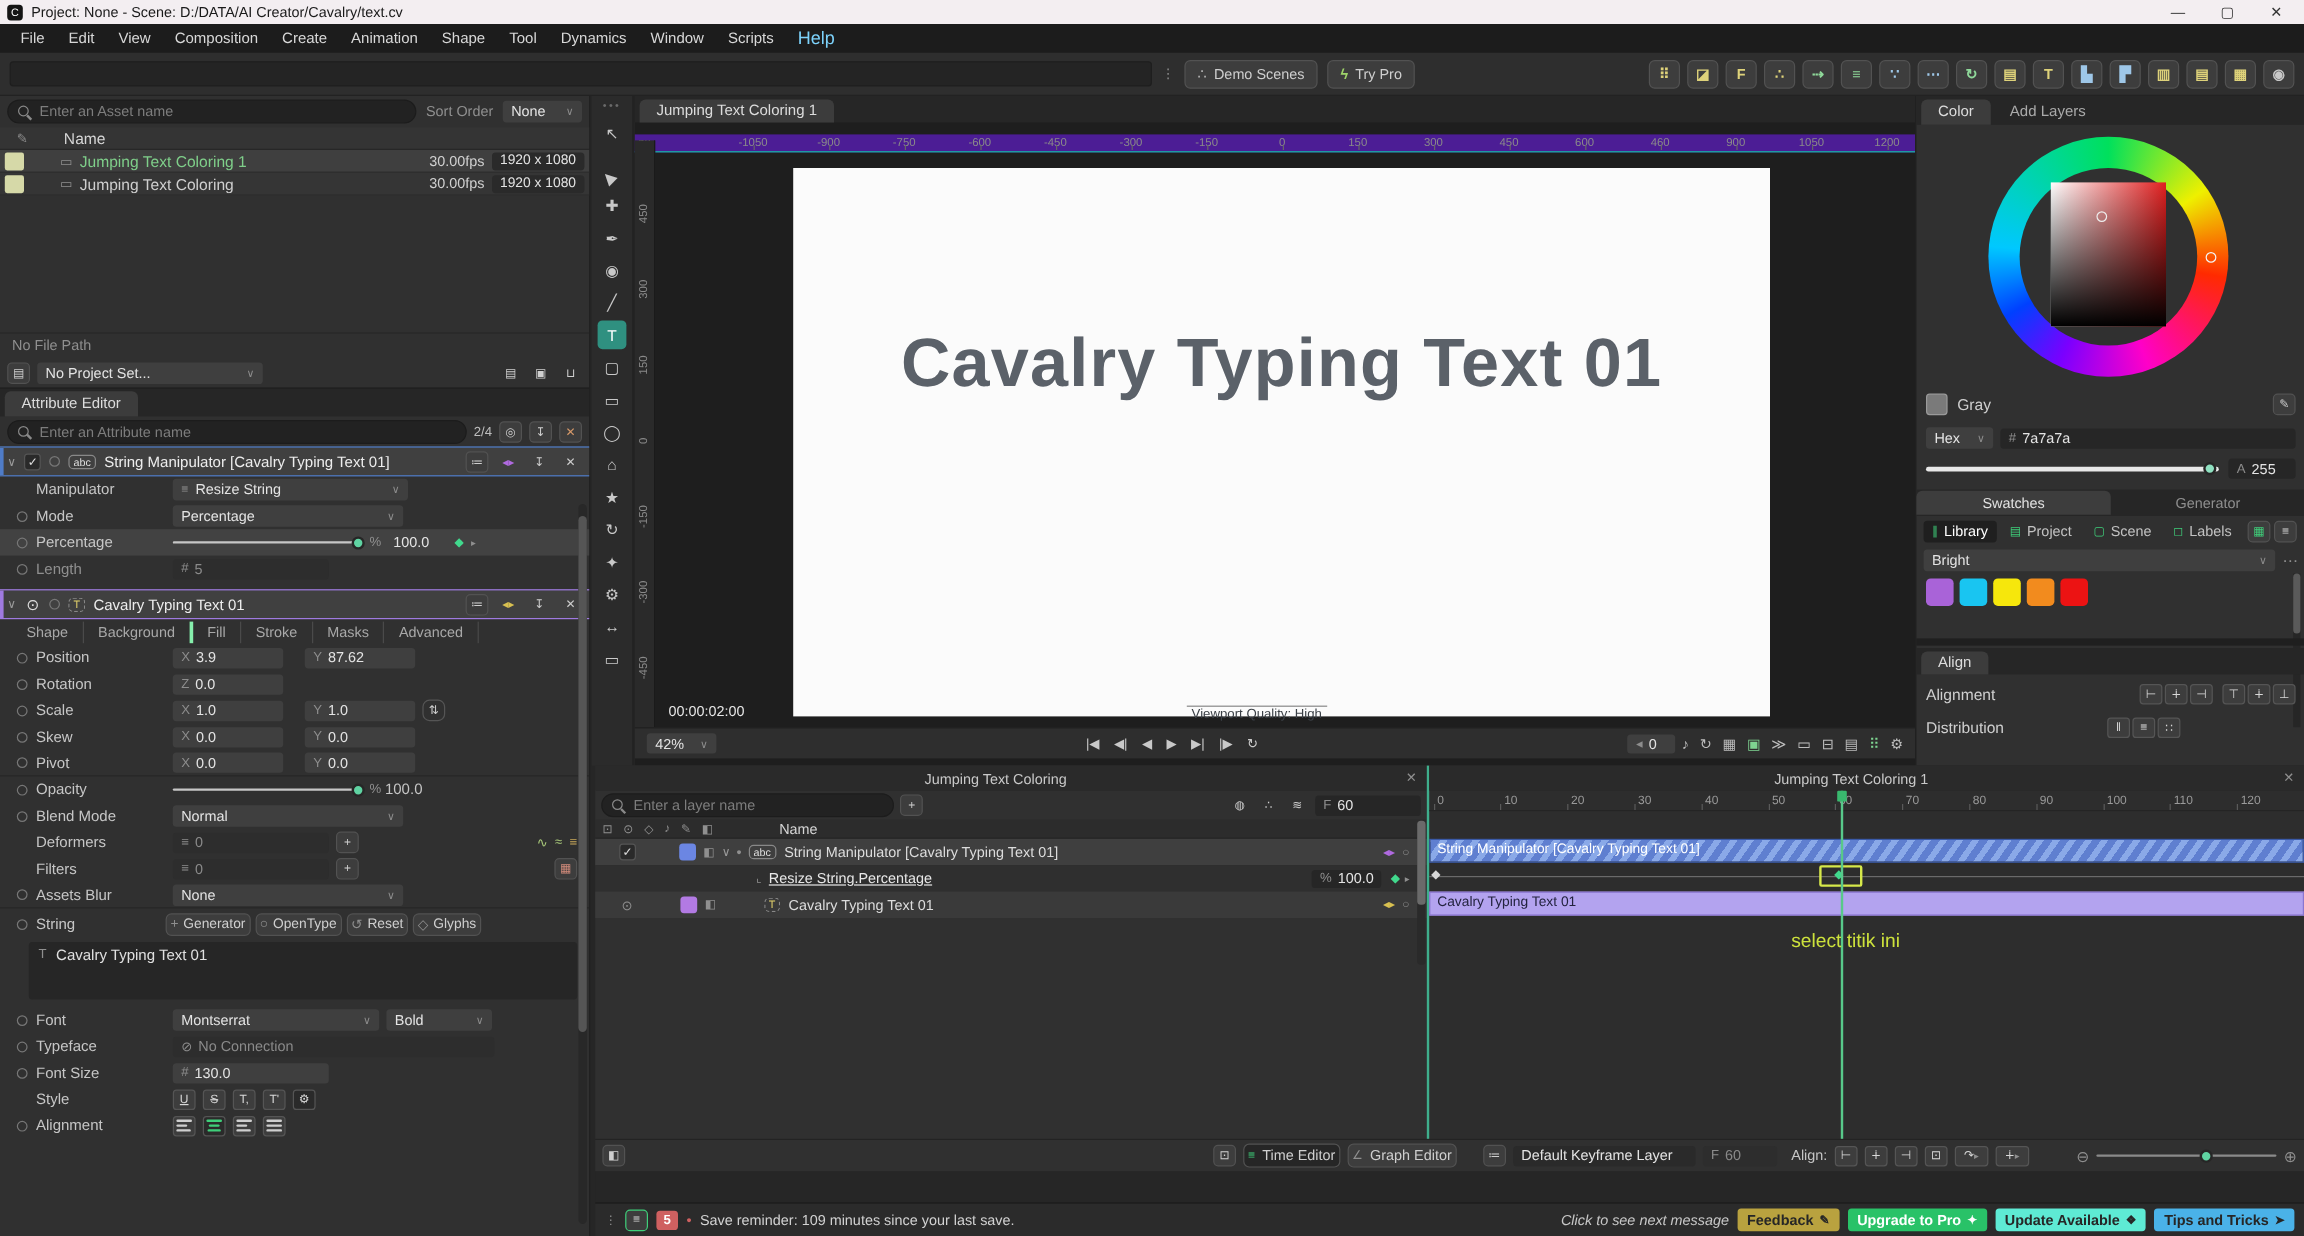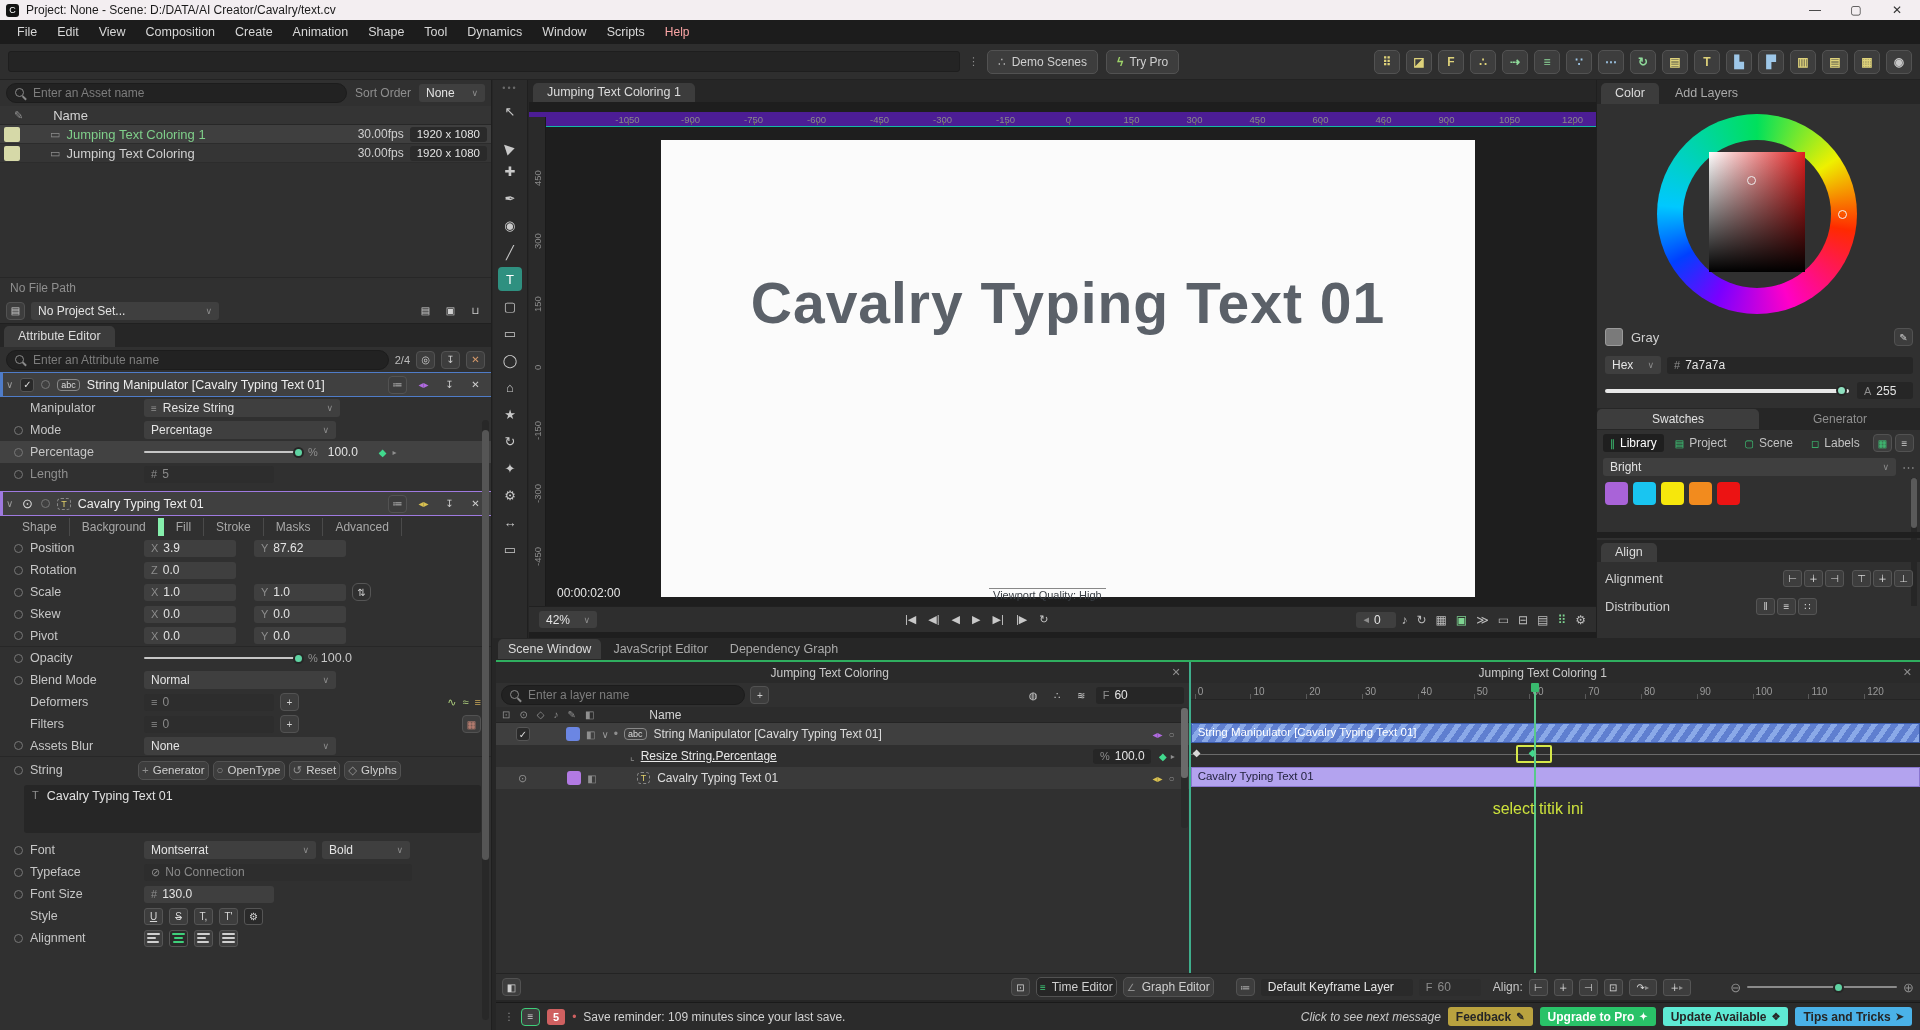--- a/index.html
+++ b/index.html
@@ -80,21 +80,21 @@
     <span class="flex" style="padding:0 9px;height:24px;color:#d8d8d8;font-size:12.5px">Edit</span>
     <span class="flex" style="padding:0 9px;height:24px;color:#d8d8d8;font-size:12.5px">View</span>
     <span class="flex" style="padding:0 9px;height:24px;color:#d8d8d8;font-size:12.5px">Composition</span>
     <span class="flex" style="padding:0 9px;height:24px;color:#d8d8d8;font-size:12.5px">Create</span>
     <span class="flex" style="padding:0 9px;height:24px;color:#d8d8d8;font-size:12.5px">Animation</span>
     <span class="flex" style="padding:0 9px;height:24px;color:#d8d8d8;font-size:12.5px">Shape</span>
     <span class="flex" style="padding:0 9px;height:24px;color:#d8d8d8;font-size:12.5px">Tool</span>
     <span class="flex" style="padding:0 9px;height:24px;color:#d8d8d8;font-size:12.5px">Dynamics</span>
     <span class="flex" style="padding:0 9px;height:24px;color:#d8d8d8;font-size:12.5px">Window</span>
     <span class="flex" style="padding:0 9px;height:24px;color:#d8d8d8;font-size:12.5px">Scripts</span>
-    <span class="flex" style="padding:0 9px;height:24px;color:#fca5a5;font-size:12px">Help</span>
+    <span class="flex" style="padding:0 9px;height:24px;color:#7dd3fc;font-size:15px">Help</span>
   </div>
 
 <div class="abs flex" style="left:0;top:44px;width:1920px;height:36px;background:#2e2e2e;border-bottom:1px solid #222;padding:0 8px;gap:8px">
   <input style="width: 952px; height: 21px; background: rgb(36, 36, 36); border: 1px solid rgb(30, 30, 30); border-radius: 3px; outline: none; color: rgb(204, 204, 204); padding: 0px 6px;">
   <span class="dim" style="font-size:11px">⋮</span>
   <span class="ibtn" style="height:24px;gap:6px;padding:0 10px">
     <span style="color:#bdbdbd">∴</span>
     <span>Demo Scenes</span>
   </span>
   <span class="ibtn" style="height:24px;gap:6px;padding:0 10px">
@@ -295,21 +295,21 @@
     <span class="bdg" style="color:#e0cf6a;border-style:dashed">T</span>
     <span class="ell" style="flex:1">Cavalry Typing Text 01</span>
     <span class="ibtn sm">≔</span>
     <span class="ibtn sm flat" style="color:#d8c050">◂▸</span>
     <span class="ibtn sm flat">↧</span>
     <span class="ibtn sm flat">✕</span>
   </div>
   <div class="flex" style="height:21px;padding:0 10px;gap:0;font-size:12px;color:#a8a8a8">
 
   <span style="padding:2px 12px;border-right:1px solid #4a4a4a">Shape</span>
-      <span style="padding:2px 12px;border-right:6px solid #86efac">Background</span>
+      <span style="padding:2px 12px;border-right:3px solid #86efac">Background</span>
       <span style="padding:2px 12px;border-right:1px solid #4a4a4a">Fill</span>
       <span style="padding:2px 12px;border-right:1px solid #4a4a4a">Stroke</span>
       <span style="padding:2px 12px;border-right:1px solid #4a4a4a">Masks</span>
       <span style="padding:2px 12px;border-right:1px solid #4a4a4a">Advanced</span>
     </div>
 
   <div class="arow">
     <span class="lbl">
         <span class="dotc"></span>
         <span>Position</span>
@@ -777,25 +777,20 @@
     <span class="flex" style="gap:2px;margin-right:96px">
       <span class="alico">ǁ</span>
       <span class="alico">≡</span>
       <span class="alico">∷</span>
     </span>
   </div>
 </div>
 
 <div class="abs" style="left:496px;top:638px;width:1424px;height:364px;background:#262626">
 
-  <div class="flex" style="height:24px;border-bottom:2px solid #2fae5f;padding-left:2px;gap:2px">
-    <span class="tab" style="padding:3px 10px">Scene Window</span>
-    <span class="tab off" style="padding:3px 10px">JavaScript Editor</span>
-    <span class="tab off" style="padding:3px 10px">Dependency Graph</span>
-  </div>
 
   <div class="flex" style="height:311px;align-items:stretch">
 
     <div style="width:705px;background:#303030;position:relative">
       <div class="flex" style="height:21px;background:#2a2a2a">
         <span class="grow" style="text-align:center;font-size:12px;color:#c9c9c9">Jumping Text Coloring</span>
         <span class="dim" style="padding:0 8px;font-size:11px">✕</span>
       </div>
       <div class="flex" style="height:24px;padding:0 5px;gap:5px">
         <span class="srchwrap" style="max-width:482px">

